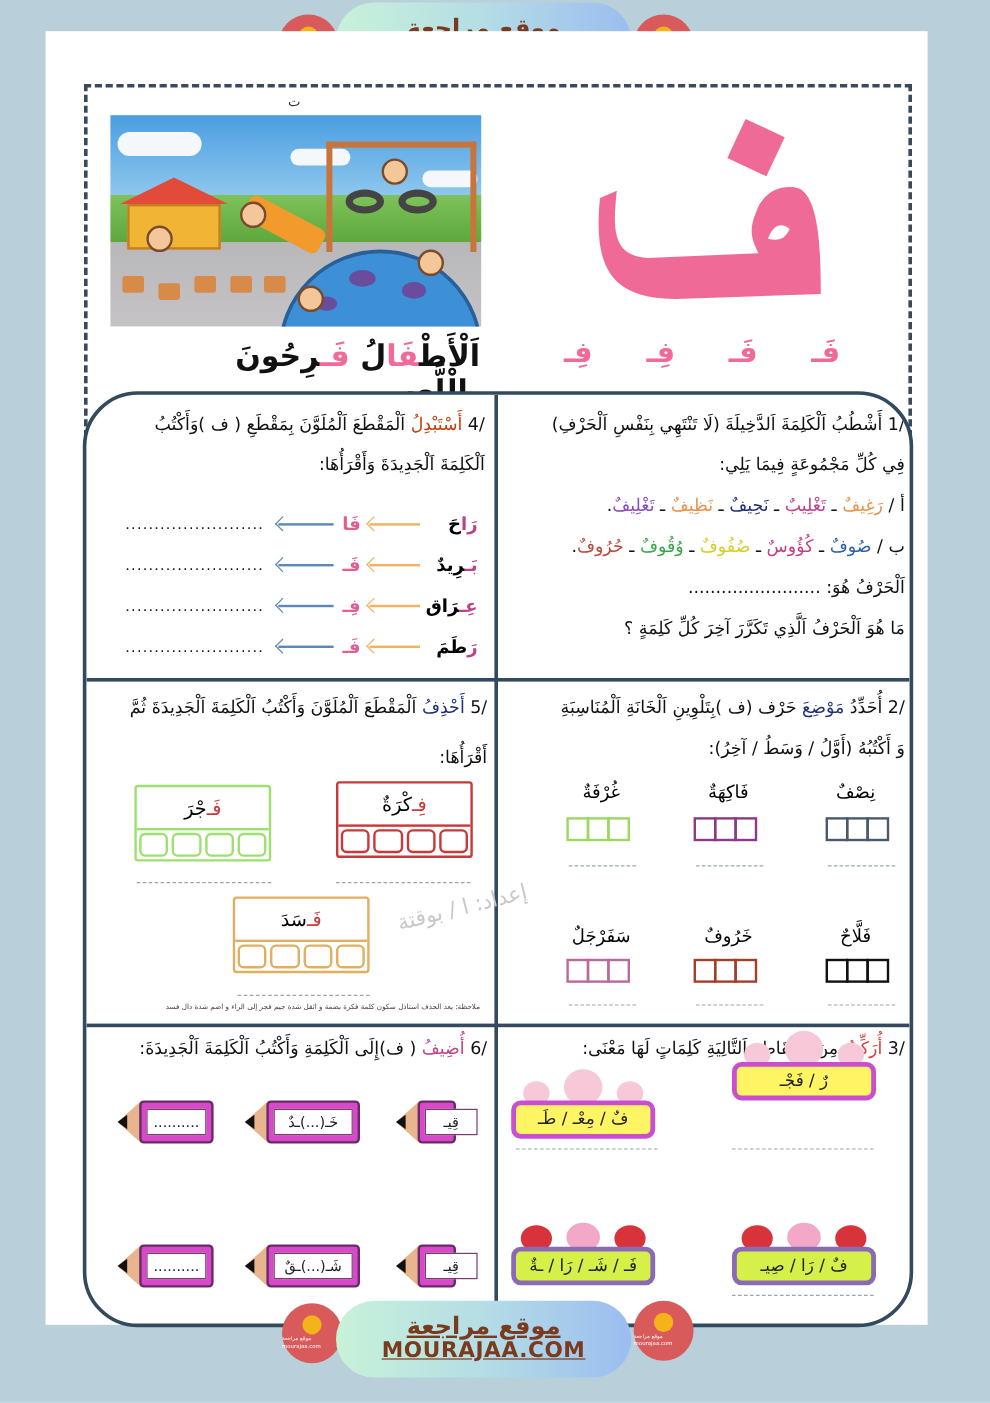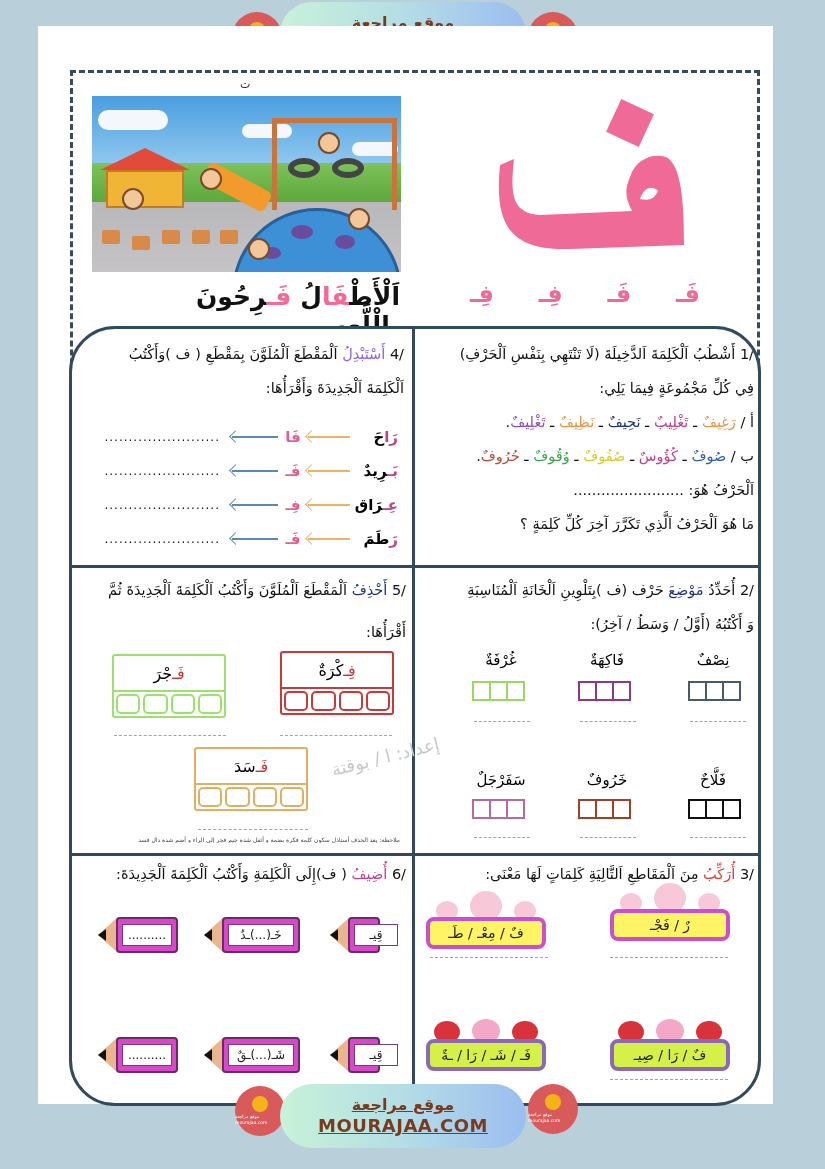--- a/index.html
+++ b/index.html
@@ -3,21 +3,21 @@
 <meta charset="utf-8">
 <style>
   * { box-sizing: border-box; margin: 0; padding: 0; }
   html, body { width: 825px; height: 1169px; overflow: hidden; }
   body { background: #b9d0da; font-family: "DejaVu Sans", sans-serif; position: relative; }
   .page { position: absolute; left: 38px; top: 26px; width: 735px; height: 1078px; background: #ffffff; }
   .dashed { position: absolute; left: 70px; top: 70px; width: 690px; height: 700px; border: 3px dashed #3a4a5a; border-bottom: none; }
   .brand { position: absolute; left: 280px; width: 246px; height: 64px; border-radius: 32px;
            background: linear-gradient(90deg, #c8f2d8 0%, #b4dde6 50%, #9bbdf0 100%);
            display: flex; flex-direction: column; align-items: center; justify-content: center; }
-  .brand .ar { color: #7a3a1e; font-size: 16px; font-weight: bold; text-decoration: underline; direction: rtl; line-height: 20px; }
+  .brand .ar { color: #7a3a1e; font-size: 20px; font-weight: bold; text-decoration: underline; direction: rtl; line-height: 20px; }
   .brand .en { color: #7a3a1e; font-size: 18px; font-weight: bold; text-decoration: underline; line-height: 22px; letter-spacing: 0.5px; }
   .brand.top { top: 2px; }
   .brand.bottom { top: 1084px; }
   .badge { position: absolute; width: 50px; height: 50px; border-radius: 50%; background: #d95a5a;
            display: flex; flex-direction: column; align-items: center; justify-content: center; }
   .badge .dot { width: 16px; height: 16px; border-radius: 50%; background: #f5b31a; display: flex; align-items: center; justify-content: center; font-size: 5px; color: #fff; }
   .badge .lbl { font-size: 4.5px; color: #fff; line-height: 6px; margin-top: 2px; }
 
   .scene { position: absolute; left: 92px; top: 96px; width: 309px; height: 176px; overflow: hidden; background: linear-gradient(#4a9ee0 0%, #8ec7ee 38%, #7dc25a 38%, #5ea83d 60%, #b8b7ba 60%, #c5c3c6 100%); }
   .cloud { position: absolute; background: #f4f8fc; border-radius: 20px; }
@@ -38,21 +38,21 @@
 
   .big-fa { position: absolute; left: 480px; top: 95px; width: 210px; height: 180px; }
   .forms { position: absolute; left: 470px; top: 280px; width: 230px; display: flex; justify-content: space-between; direction: rtl; font-size: 24px; font-weight: bold; color: #f06a98; }
 
   .grid { position: absolute; left: 69px; top: 326px; width: 692px; height: 780px; border: 3px solid #334a5e; border-radius: 46px; overflow: hidden; background: #fff; }
   .vline { position: absolute; left: 340px; top: 0; width: 3px; height: 100%; background: #334a5e; }
   .hline { position: absolute; left: 0; width: 100%; height: 3px; background: #334a5e; }
 
   .cell { position: absolute; direction: rtl; text-align: right; color: #111; font-size: 14.5px; line-height: 34px; }
   .num { direction: ltr; unicode-bidi: embed; }
-  .c-green { color: #8b5cf6; }
+  .c-green { color: #c2410c; }
   .c-blue { color: #1f2f7a; }
   .c-magenta { color: #c0408a; }
   .c-red { color: #d9403a; }
 
   .row4 { position: absolute; right: 0; width: 300px; height: 28px; display: flex; align-items: center; direction: rtl; font-size: 15px; }
   .row4 .word { width: 44px; font-weight: bold; }
   .row4 .arrow { width: 42px; height: 2px; position: relative; margin: 0 4px; }
   .row4 .arrow::before { content: ""; position: absolute; left: -1px; top: -4px; width: 8px; height: 8px; border-left: 1.5px solid currentColor; border-bottom: 1.5px solid currentColor; transform: rotate(45deg); }
   .row4 .arrow.orange { background: #f2b061; color: #f2b061; }
   .row4 .arrow.blue { background: #5b88b5; color: #5b88b5; width: 46px; }
@@ -308,21 +308,21 @@
         <span></span>
         <span></span>
       </div>
   </div>
   <div class="dash-line" style="left:126px;top:500px;width:110px;"></div>
 
   <div class="cell" style="left:350px;top:528px;width:332px;">
     <div><span class="num">3/</span> <span class="c-red">أُرَكِّبُ</span> <span>مِنَ اَلْمَقَاطِعِ اَلتَّالِيَةِ كَلِمَاتٍ لَهَا مَعْنَى:</span></div>
   </div>
 
-  <div class="banner yellow" style="left:538px;top:560px;">
+  <div class="banner yellow" style="left:538px;top:536px;">
     <div class="heads">
         <div class="head" style="left:10px;top:4px;width:22px;height:20px;background:#f6c8d8;"></div>
         <div class="head" style="left:44px;top:-6px;width:32px;height:30px;background:#f6c8d8;"></div>
         <div class="head" style="left:88px;top:4px;width:22px;height:20px;background:#f6c8d8;"></div>
       </div>
     <div class="plate">رٌ / فَجْـ</div>
   </div>
   <div class="dash-line" style="left:538px;top:628px;width:118px;"></div>
 
   <div class="banner yellow" style="left:354px;top:568px;">

